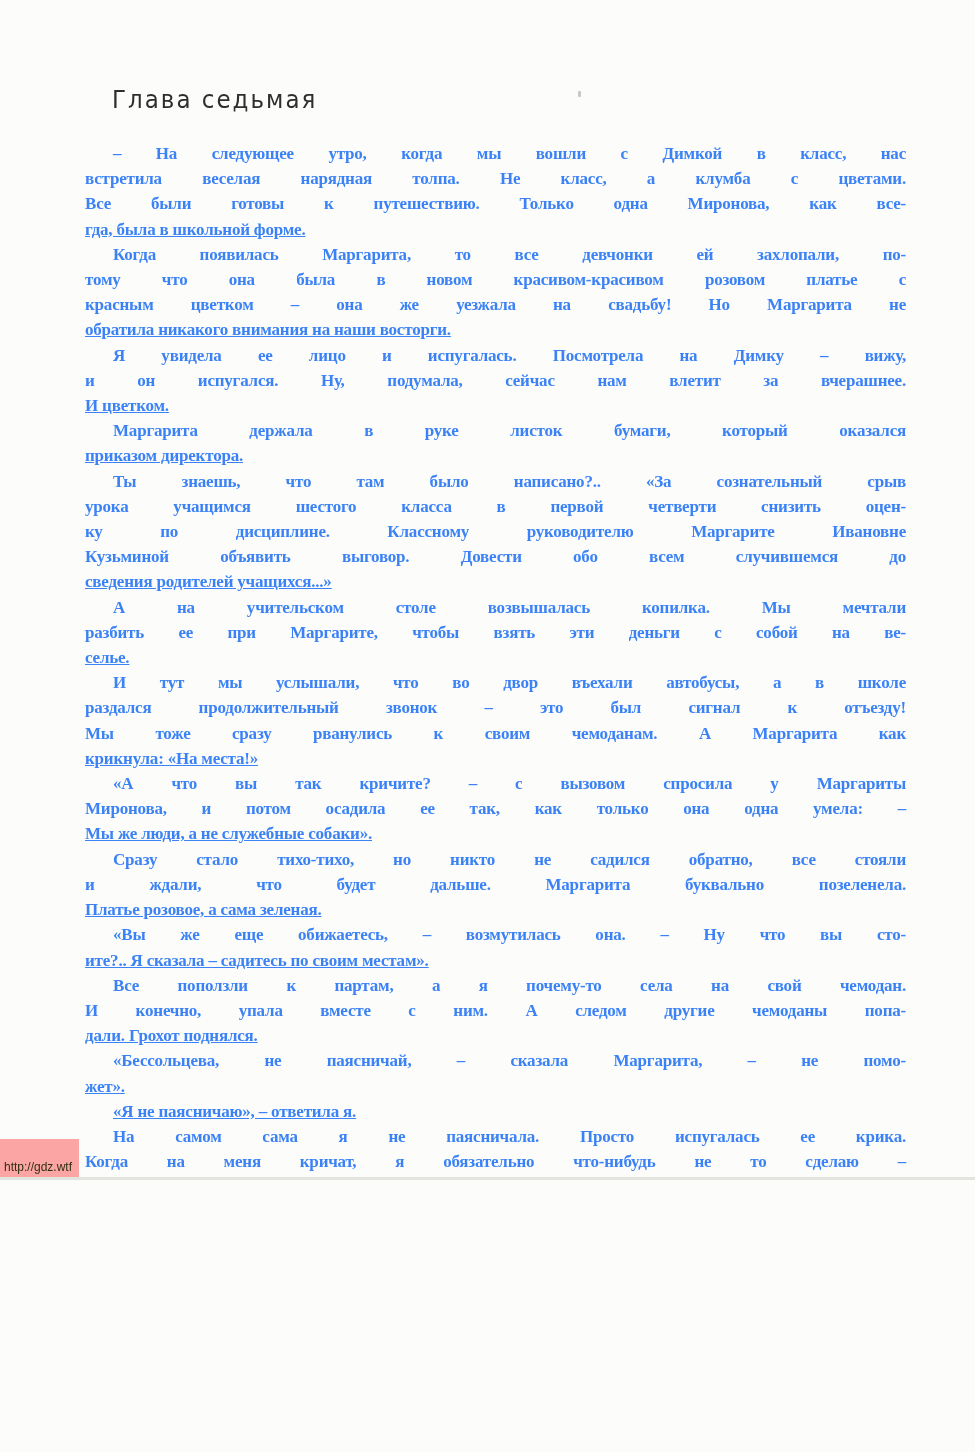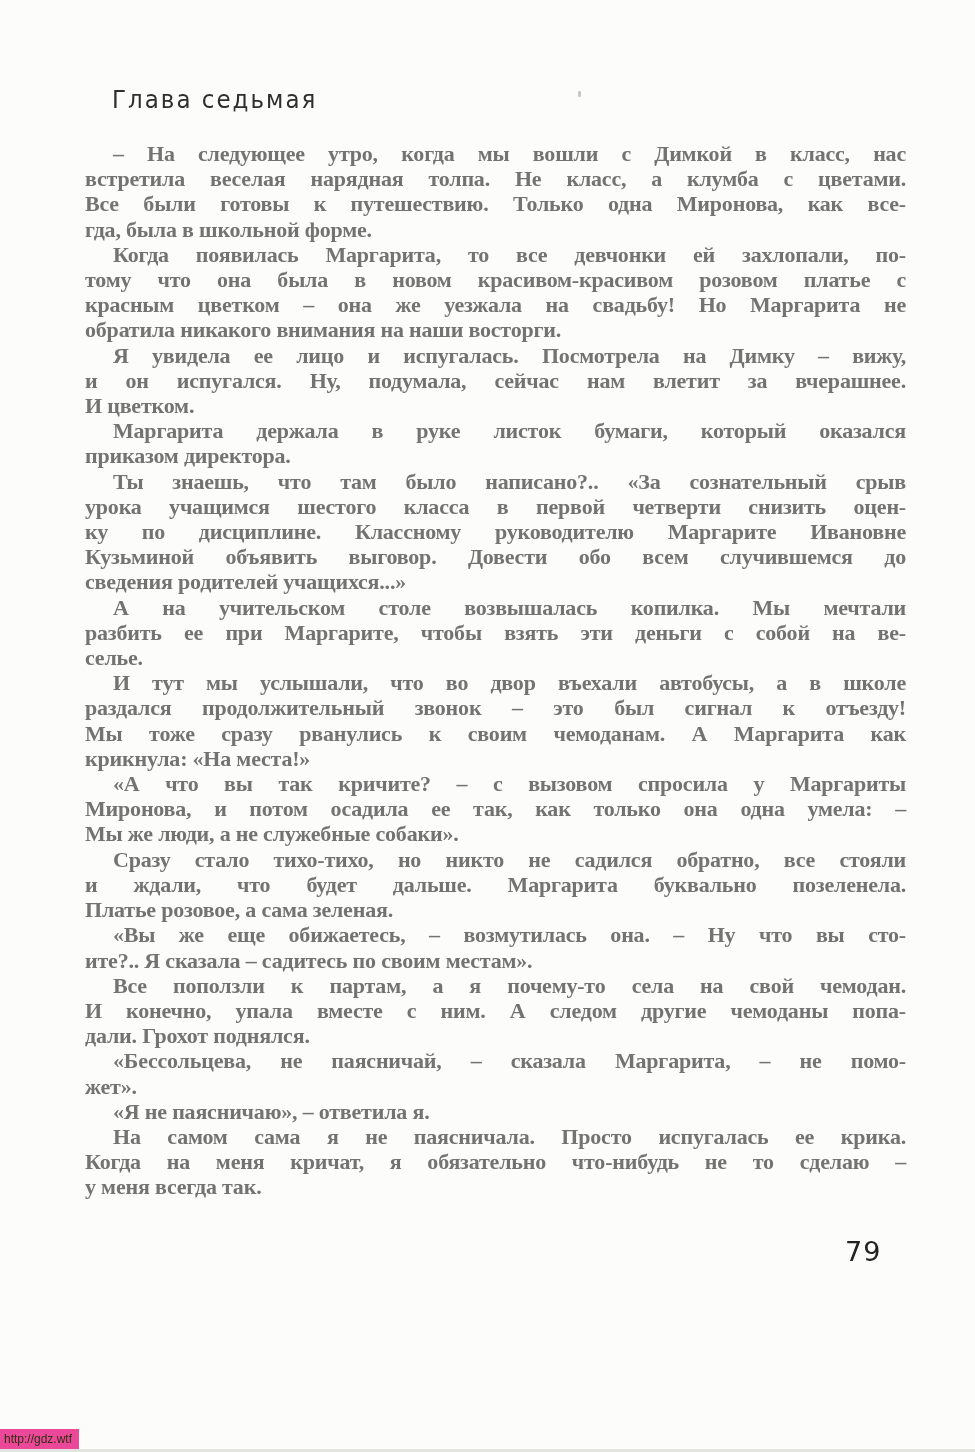--- a/index.html
+++ b/index.html
@@ -3,21 +3,21 @@
 <meta charset="utf-8">
 <style>
   html, body { margin: 0; padding: 0; }
   body {
     background: #fcfcfa;
     font-family: "Liberation Serif", serif;
   }
   .page {
     position: relative;
     width: 975px;
-    height: 1452px;
+    height: 1180px;
     background: #fcfcfa;
     overflow: hidden;
   }
   .heading {
     position: absolute;
     left: 112px;
     top: 86px;
     font-family: "DejaVu Sans", sans-serif;
     font-size: 23px;
     font-weight: 400;
@@ -34,56 +34,57 @@
     height: 6px;
     background: #8a8a8a;
     opacity: 0.45;
     border-radius: 1px;
   }
   .text-column {
     position: absolute;
     left: 85px;
     top: 141px;
     width: 821px;
-    color: #737373;
-    font-size: 22px;
+    color: #3b82f6;
+    font-size: 17px;
     line-height: 25.2px;
     font-weight: 600;
     letter-spacing: -0.2px;
   }
   .para .line {
     text-align: justify;
     text-align-last: justify;
   }
   .para .line.last {
     text-align-last: left;
+    text-decoration: underline;
   }
   .para .line.first {
     text-indent: 28px;
   }
   .page-number {
     position: absolute;
     left: 845px;
     top: 1236px;
     font-family: "DejaVu Sans", sans-serif;
     font-size: 27px;
     font-weight: 400;
     color: #232323;
     letter-spacing: 1px;
   }
   .watermark {
     position: absolute;
     left: 0;
     bottom: 3px;
-    background: #ec4899;
+    background: #fca5a5;
     color: #2f2f10;
     font-family: "Liberation Sans", sans-serif;
     font-size: 12px;
     line-height: 14px;
-    padding: 3px 7px 3px 4px;
+    padding: 21px 7px 3px 4px;
     text-decoration: none;
   }
   .bottom-edge {
     position: absolute;
     left: 0;
     right: 0;
     bottom: 0;
     height: 3px;
     background: #e3e3e0;
   }

